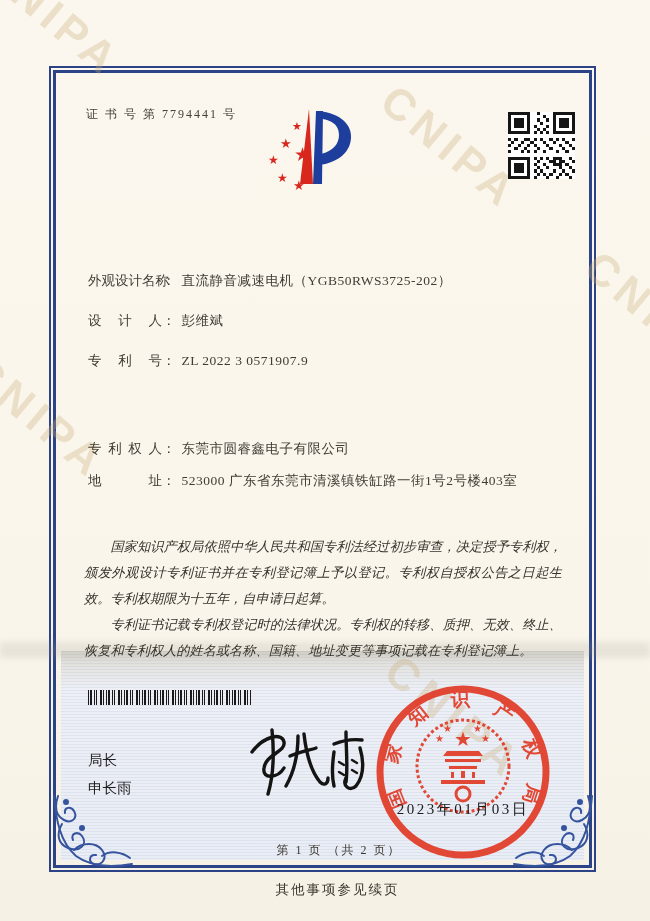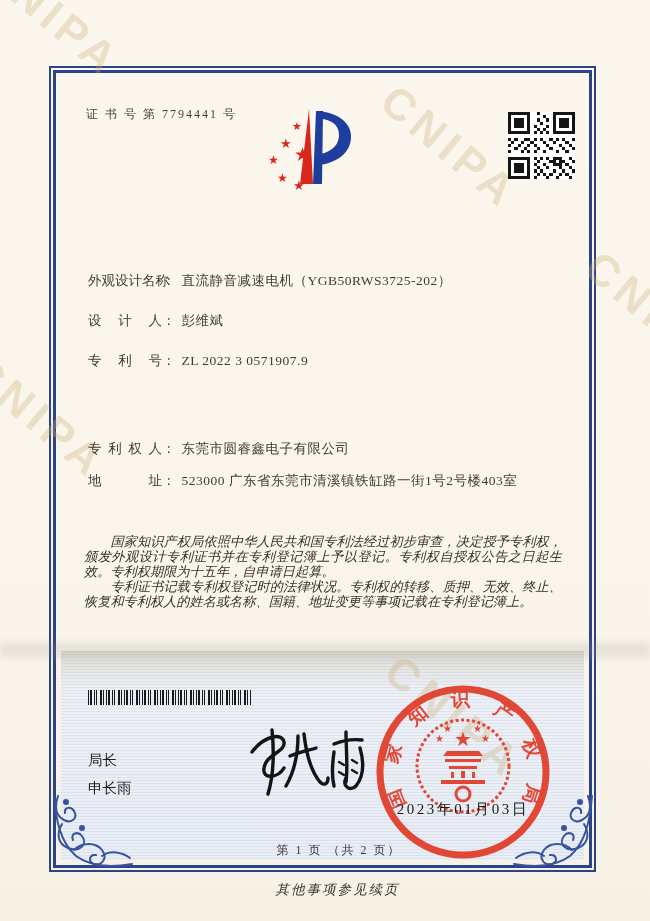--- a/index.html
+++ b/index.html
@@ -29,28 +29,28 @@
   }
   .abs{position:absolute; z-index:3;}
   .cert-no{left:86px; top:106px; font-size:12px; letter-spacing:2px; color:#45413a;}
   .title{left:0; right:0; top:195px; text-align:center; font-size:31px; font-weight:bold;
     letter-spacing:7px; color:#262320;}
   .row{left:88px; font-size:13.5px; color:#403c35; white-space:nowrap;}
   .flabel{display:inline-block; width:74px; text-align:justify; text-align-last:justify; vertical-align:top;}
   .colon{margin-right:6px;}
   .fvalue{letter-spacing:0.5px;}
   .grant2{position:absolute; left:252px; top:0;}
-  .paras{left:84px; top:534px; width:478px; font-size:13.2px; line-height:15px;
+  .paras{left:84px; top:534px; width:478px; font-size:13.2px; line-height:26px;
     font-style:italic; color:#35312b; text-align:justify;}
   .paras p{margin:0; text-indent:2em;}
   .barcode{left:88px; top:690px; width:164px; height:15px;
     background:repeating-linear-gradient(90deg,#1a1a1a 0 1px,transparent 1px 2px,#1a1a1a 2px 4px,transparent 4px 6px,#1a1a1a 6px 7px,transparent 7px 8px,#1a1a1a 8px 9px,transparent 9px 12px,#1a1a1a 12px 14px,transparent 14px 15px,#1a1a1a 15px 16px,transparent 16px 18px);}
   .director{left:88px; font-size:14.5px; font-family:"Liberation Sans","DejaVu Sans",sans-serif; color:#1f1f1f;}
   .footer-page{left:0; right:0; top:842px; text-align:center; font-size:12px; letter-spacing:2px; color:#3a362f;margin-left:28px;}
-  .continuation{left:0; right:0; top:881px; text-align:center; font-size:13.5px; font-style:italic;
+  .continuation{left:0; right:0; top:881px; text-align:center; font-size:13.5px; 
     letter-spacing:2px; color:#3a362f; z-index:3; position:absolute;padding-left:25px;}
   .scan-band{position:absolute; left:0; right:0; top:642px; height:16px; z-index:2;
     background:rgba(150,148,140,0.18); filter:blur(3px);}
   svg{display:block;}
 </style>
 </head>
 <body>
 
 <div class="page">
 

